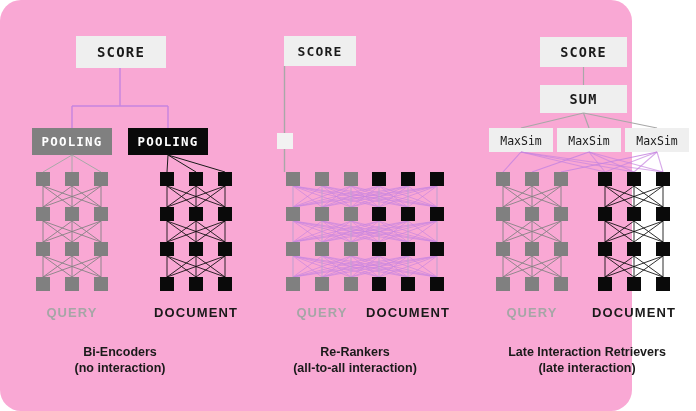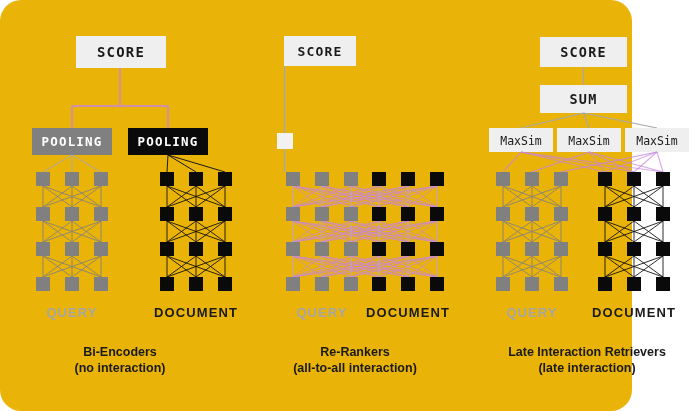--- a/index.html
+++ b/index.html
@@ -1,18 +1,18 @@
 <!DOCTYPE html>
 <html><head>
 <meta charset="utf-8">
 <style>
   html,body{margin:0;padding:0;background:#ffffff;}
   body{width:696px;height:411px;overflow:hidden;
        font-family:"Liberation Sans","DejaVu Sans",sans-serif;}
-  #stage{position:relative;width:632px;height:411px;background:#eab308;border-radius:21px;}
+  #stage{position:relative;width:632px;height:411px;background:#f9a8d4;border-radius:21px;}
   svg{display:block;}
   .boxlabel{font-family:"DejaVu Sans Mono","Liberation Mono",monospace;
             font-weight:700;letter-spacing:1.2px;}
   .maxsimlabel{font-family:"DejaVu Sans Mono","Liberation Mono",monospace;
                font-weight:400;letter-spacing:0px;}
   .sidelabel{font-family:"Liberation Sans","DejaVu Sans",sans-serif;
              font-weight:700;letter-spacing:1.1px;}
   .caption{font-family:"Liberation Sans","DejaVu Sans",sans-serif;
            font-weight:700;}
 </style>

